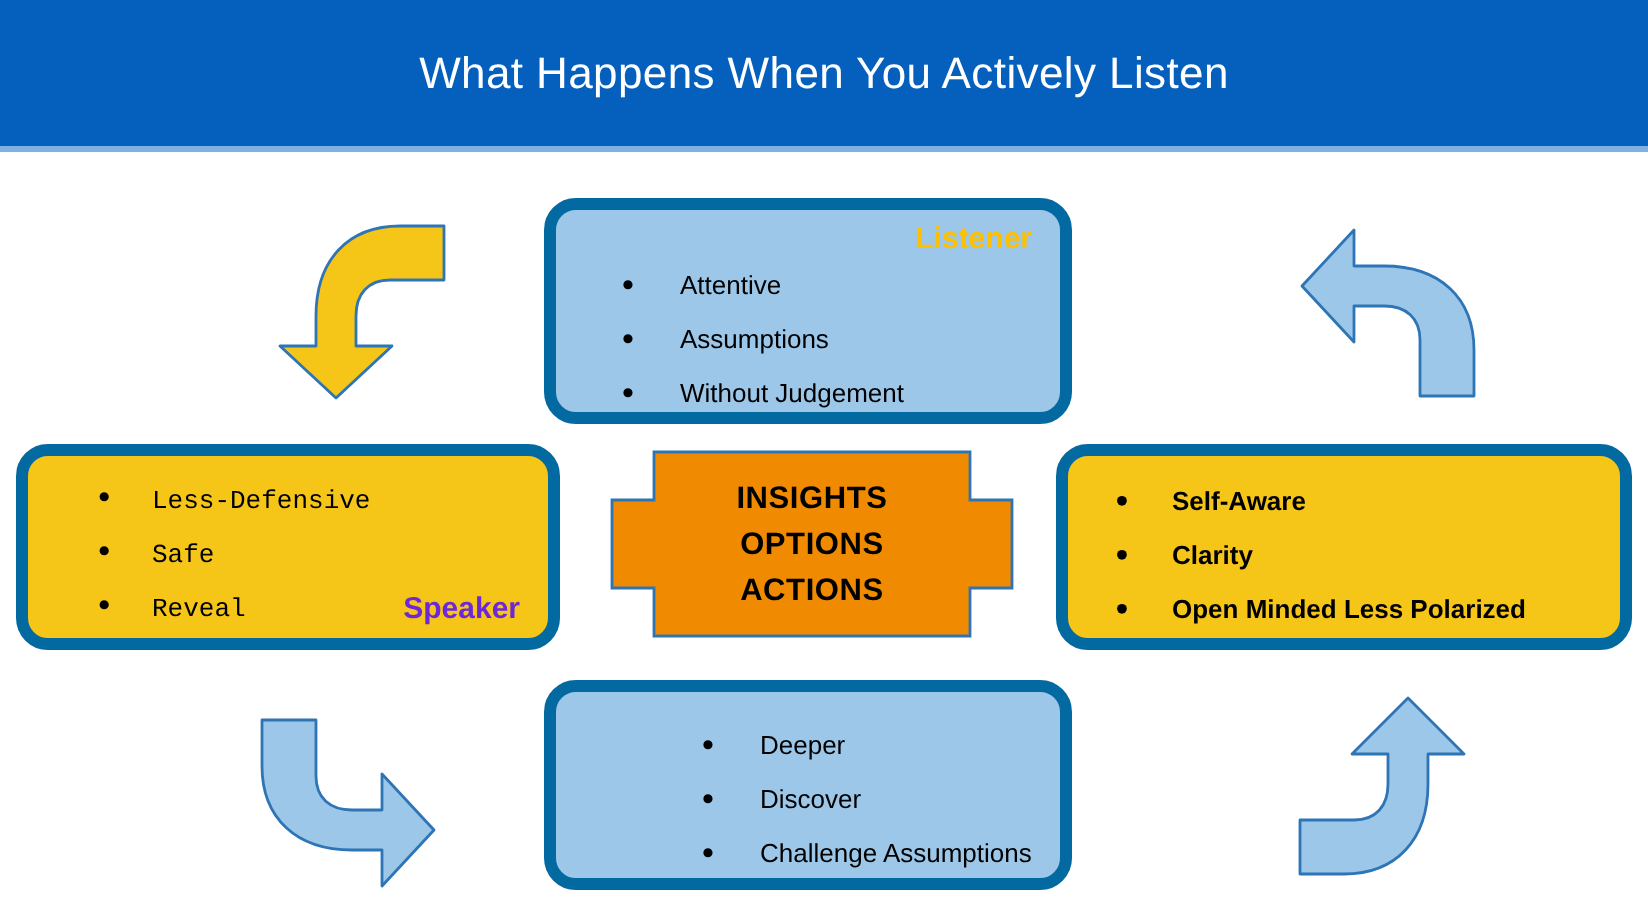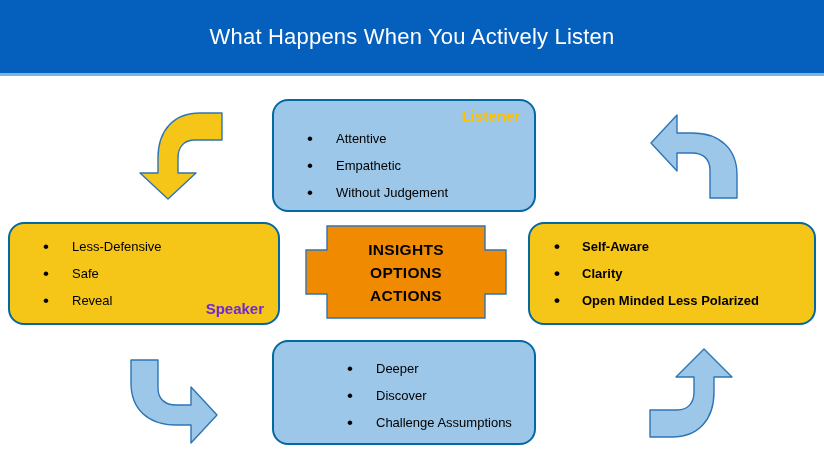--- a/index.html
+++ b/index.html
@@ -51,21 +51,21 @@
     font-size: 22px;
     font-weight: normal;
     letter-spacing: 0.2px;
     white-space: nowrap;
   }
 
   
   .box {
     position: absolute;
     box-sizing: border-box;
-    border: 2px solid #0369a1;
+    border: 6px solid #0369a1;
     border-radius: 16px;
     padding-left: 44px;
   }
   .box.blue { background: #9CC7E8; }
   .box.yellow { background: #F5C518; }
 
   .bullets {
     position: absolute;
     left: 0;
     right: 0;
@@ -118,21 +118,21 @@
     height: 113px;
   }
   #box-listener .bullets { top: 24px; }
 
   #box-speaker {
     left: 8px;
     top: 222px;
     width: 272px;
     height: 103px;
   }
-  #box-speaker .bullets { top: 9px; }
+  #box-speaker .bullets { top: 9px; font-family: Liberation Mono, monospace; }
 
   #box-outcomes {
     left: 528px;
     top: 222px;
     width: 288px;
     height: 103px;
   }
   #box-outcomes .bullets { top: 9px; }
   #box-outcomes .bullets li { padding-left: 52px; }
   #box-outcomes .bullets li::before { left: 24px; }
@@ -195,21 +195,21 @@
 <div class="slide">
 
   <div class="header-bar"></div>
   <div class="header-underline"></div>
   <div class="header-title">What Happens When You Actively Listen</div>
 
   <div class="box blue" id="box-listener">
     <div class="role-label role-listener">Listener</div>
     <ul class="bullets">
       <li>Attentive</li>
-      <li>Empathetic</li>
+      <li>Assumptions</li>
       <li>Without Judgement</li>
     </ul>
   </div>
 
   <div class="box yellow" id="box-speaker">
     <ul class="bullets">
       <li>Less-Defensive</li>
       <li>Safe</li>
       <li>Reveal</li>
     </ul>

